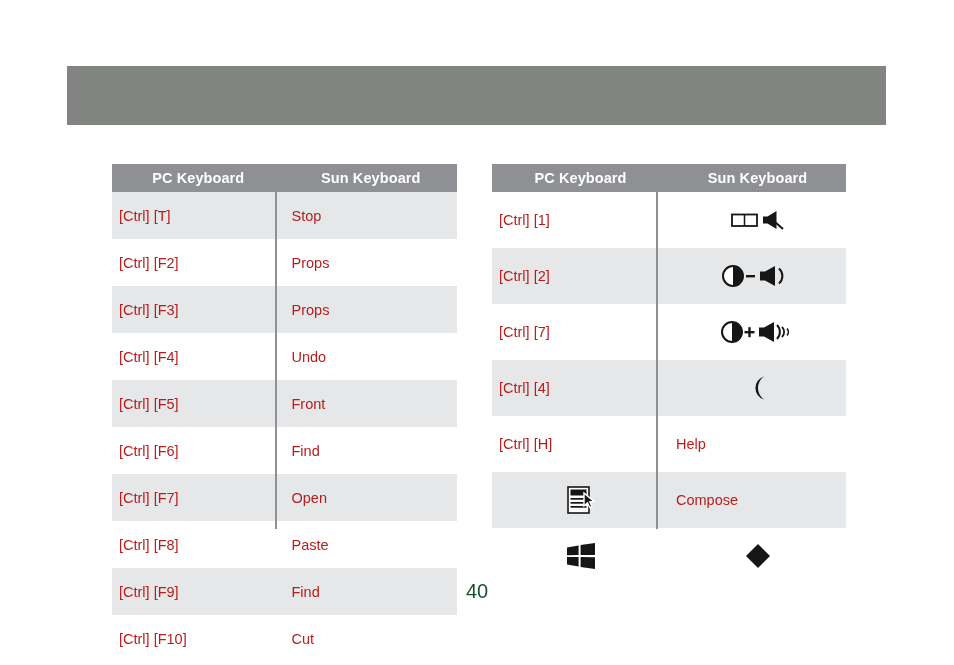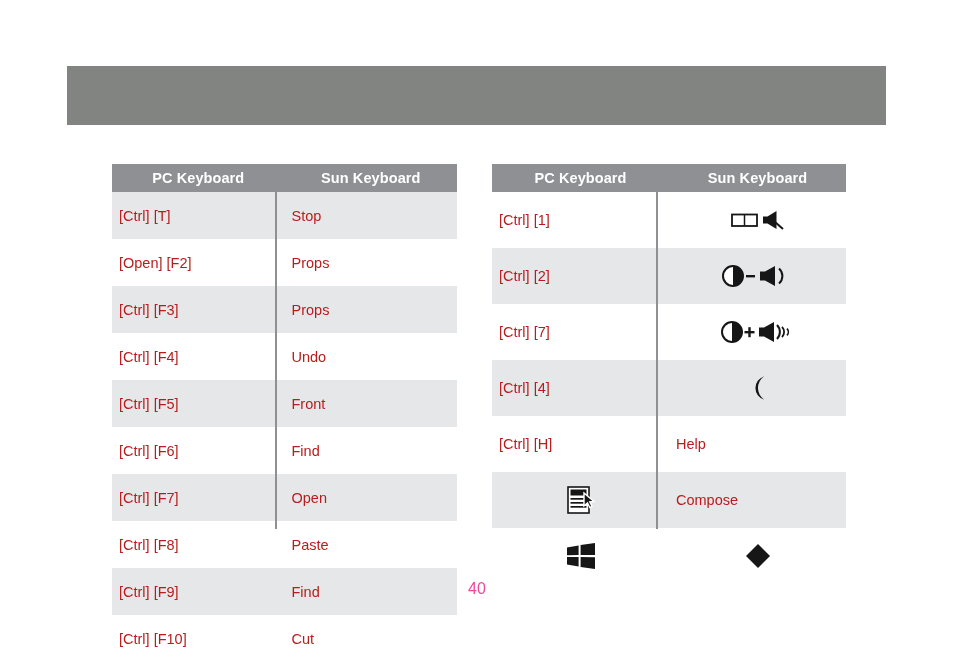--- a/index.html
+++ b/index.html
@@ -65,22 +65,22 @@
   .divider.left-div  { left: 275px; top: 164px; height: 365px; }
   .divider.right-div { left: 656px; top: 164px; height: 365px; }
 
   
   .page-number {
     position: absolute;
     left: 0;
     top: 580px;
     width: 954px;
     text-align: center;
-    color: #ec4899;
-    font-size: 16px;
+    color: #14532d;
+    font-size: 20px;
   }
 
   
   .icon-cell {
     display: flex;
     align-items: center;
     justify-content: center;
     gap: 4px;
     height: 100%;
   }
@@ -97,21 +97,21 @@
       <th>PC Keyboard</th>
       <th>Sun Keyboard</th>
     </tr>
   </thead>
   <tbody>
     <tr class="odd">
       <td>[Ctrl] [T]</td>
       <td>Stop</td>
     </tr>
     <tr class="even">
-      <td>[Open] [F2]</td>
+      <td>[Ctrl] [F2]</td>
       <td>Props</td>
     </tr>
     <tr class="odd">
       <td>[Ctrl] [F3]</td>
       <td>Props</td>
     </tr>
     <tr class="even">
       <td>[Ctrl] [F4]</td>
       <td>Undo</td>
     </tr>

